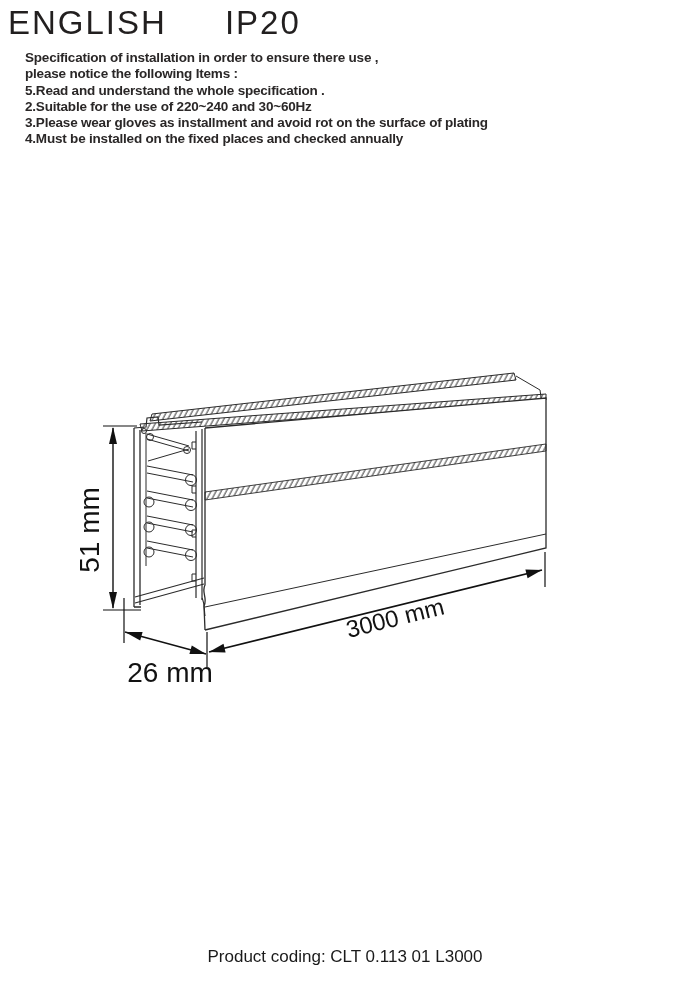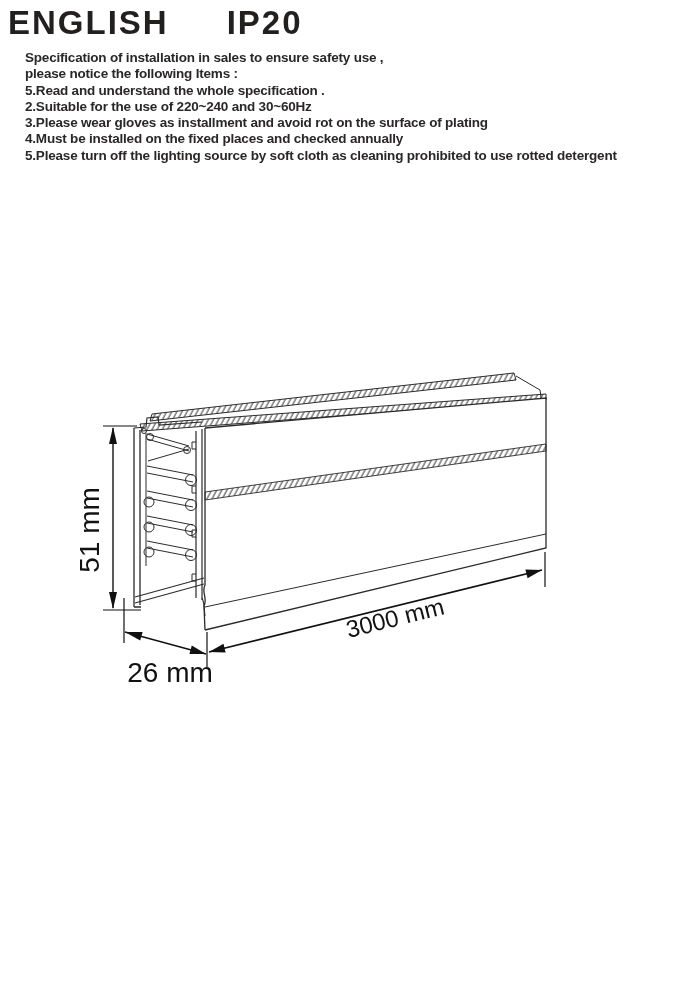--- a/index.html
+++ b/index.html
@@ -8,21 +8,21 @@
     width:690px;height:1000px;
     background:#ffffff;
     font-family:"Liberation Sans", sans-serif;
     color:#1c1c1c;
     overflow:hidden;
   }
   .hdr{
     position:absolute;left:8px;top:4px;
     display:flex;gap:58px;
     font-size:33px;letter-spacing:2px;
-    color:#221f1f;font-weight:700;
+    color:#221f1f;font-weight:400;
     white-space:nowrap;
   }
   .spec{
     position:absolute;left:25px;top:50px;width:660px;
     font-size:13.5px;font-weight:700;letter-spacing:-0.2px;
     line-height:16.3px;color:#2a2727;
     white-space:nowrap;
   }
   .drawing{
     position:absolute;left:0;top:330px;
@@ -45,27 +45,26 @@
 <body>
 
 <div class="page">
 
   <div class="hdr">
     <span>ENGLISH</span>
     <span>IP20</span>
   </div>
 
   <div class="spec">
-    <div>Specification of installation in sales to ensure safety use ,</div>
+    <div>Specification of installation in order to ensure there use ,</div>
     <div>please notice the following Items :</div>
     <div>5.Read and understand the whole specification .</div>
     <div>2.Suitable for the use of 220~240 and 30~60Hz</div>
     <div>3.Please wear gloves as installment and avoid rot on the surface of plating</div>
     <div>4.Must be installed on the fixed places and checked annually</div>
-    <div>5.Please turn off the lighting source by soft cloth as cleaning prohibited to use rotted detergent</div>
   </div>
 
   <div class="drawing">
     <svg width="690" height="380" viewBox="0 0 690 380" xmlns="http://www.w3.org/2000/svg">
       <defs>
         <pattern id="hatch" width="4.5" height="6" patternUnits="userSpaceOnUse" patternTransform="rotate(28)">
           <line x1="1" y1="0" x2="1" y2="6" stroke="#3a3a3a" stroke-width="1"></line>
         </pattern>
       </defs>
 
@@ -145,14 +144,15 @@
       <g>
         <path class="dimln" stroke-width="1.2" d="M545,222 V257"></path>
         <path class="dimln" stroke-width="1.6" d="M209,322 L542,240"></path>
         <polygon class="arr" points="209,322 225.6,322.6 223.5,313.8"></polygon>
         <polygon class="arr" points="542,240 527.6,248.2 525.4,239.5"></polygon>
         <text class="dimtext" transform="translate(397,296) rotate(-13.8)" text-anchor="middle" font-size="24">3000 mm</text>
       </g>
     </svg>
   </div>
 
+  <div class="footer">Product coding: CLT 0.113 01 L3000</div>
 
 </div>
 
 </body></html>

